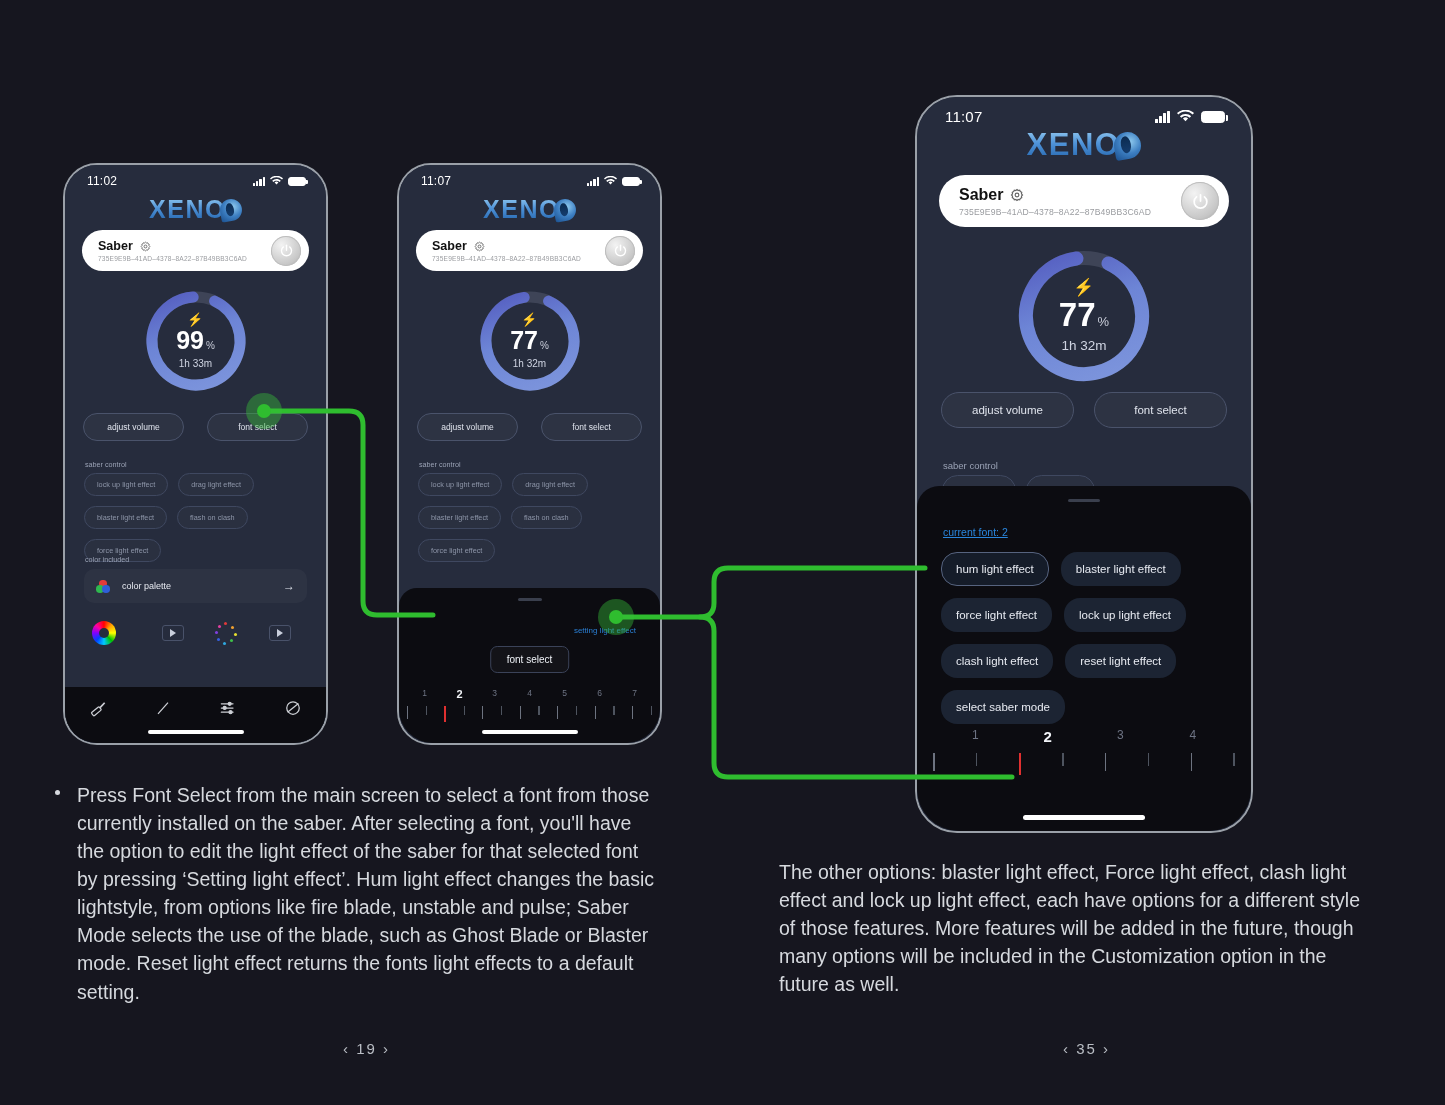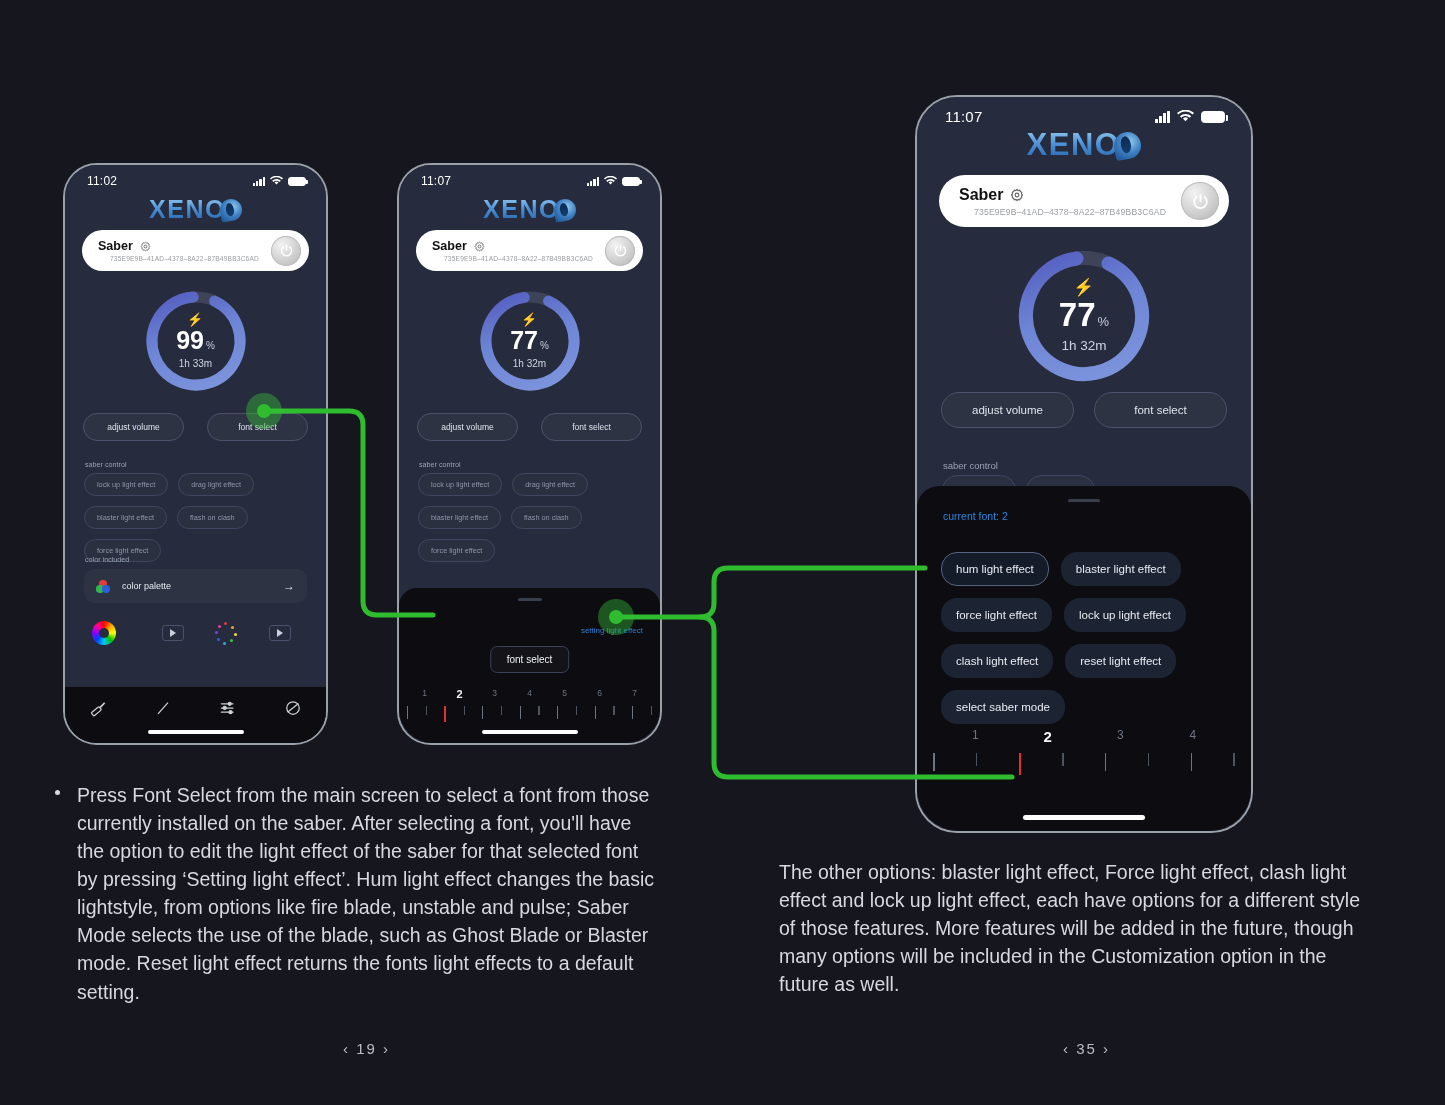--- a/index.html
+++ b/index.html
@@ -84,21 +84,21 @@
     background: linear-gradient(180deg,#0b2b50,#153d6e);
   }
 
   
   .device-card {
     position: absolute; background: #fff; border-radius: 28px;
     display: flex; align-items: center;
   }
   .p1 .device-card, .p2 .device-card { left: 17px; right: 17px; top: 65px; height: 41px; padding: 0 8px 0 16px; }
   .p3 .device-card { left: 22px; right: 22px; top: 78px; height: 52px; padding: 0 10px 0 20px; border-radius: 34px; }
-  .dev-main { flex: 1; min-width: 0; text-align: center; }
+  .dev-main { flex: 1; min-width: 0; }
   .dev-title-row { display: flex; align-items: center; gap: 7px; }
   .dev-title { font-size: 12.5px; font-weight: 700; color: #111; }
   .p3 .dev-title { font-size: 16px; }
   .gear { width: 11px; height: 11px; color: #555; }
   .p3 .gear { width: 14px; height: 14px; }
   .dev-id { font-size: 6.6px; color: #9a9ca0; letter-spacing: .2px; margin-top: 2px; white-space: nowrap; }
   .p3 .dev-id { font-size: 8.6px; margin-top: 3px; }
   .pwr-btn {
     width: 30px; height: 30px; border-radius: 50%;
     background: radial-gradient(circle at 35% 30%, #f3f3f3, #c6c6c6 70%, #9a9a9a 100%);
@@ -206,21 +206,21 @@
   .sheet {
     position: absolute; left: 0; right: 0; bottom: 0;
     background: #0c0c11; border-radius: 18px 18px 34px 34px;
   }
   .p2 .sheet { height: 155px; }
   .p3 .sheet { height: 345px; border-radius: 22px 22px 42px 42px; }
   .grabber { width: 24px; height: 3px; border-radius: 2px; background: #3a3f4d; margin: 10px auto 0; }
   .p3 .grabber { width: 32px; margin-top: 13px; }
 
   .sheet-link {
-    position: absolute; right: 17px; top: 38px;
+    position: absolute; right: 24px; top: 38px;
     font-size: 8px; color: #2a7fd4; margin-left: 23px;
   }
   .sheet-fontbtn {
     position: absolute; left: 50%; transform: translateX(-50%); top: 58px;
     border: 1px solid #3b4359; border-radius: 7px;
     font-size: 10px; color: #eef1f6; padding: 7px 16px; background: rgba(255,255,255,.03);
   }
 
   
   .ruler { position: absolute; left: 0; right: 0; }
@@ -235,21 +235,21 @@
   .ruler-ticks { display: flex; justify-content: space-between; padding: 6px 8px 0; align-items: flex-start; }
   .p3 .ruler-ticks { padding: 8px 16px 0; }
   .tk { width: 1.2px; height: 9px; background: #4e5costa; background: #4e545f; }
   .p3 .tk { width: 1.5px; height: 13px; }
   .tk.major { height: 13px; background: #6d7380; }
   .p3 .tk.major { height: 18px; }
   .tk.cur { background: #e03030; height: 16px; width: 1.6px; }
   .p3 .tk.cur { height: 22px; width: 2px; }
 
   
-  .cur-font { position: absolute; left: 26px; top: 24px; font-size: 10.5px; color: #2a86dd; }
+  .cur-font { position: absolute; left: 26px; top: 40px; font-size: 10.5px; color: #2a86dd; text-decoration: underline; }
   .le-grid {
     position: absolute; left: 24px; right: 24px; top: 66px;
     display: flex; flex-wrap: wrap; gap: 12px 12px;
   }
   .le-btn {
     background: #1c2433; border-radius: 16px; color: #e7eaf1;
     font-size: 11.5px; padding: 10px 14px; border: 1px solid transparent;
   }
   .le-btn.sel { border-color: #56637f; background: #151c29; }
 

